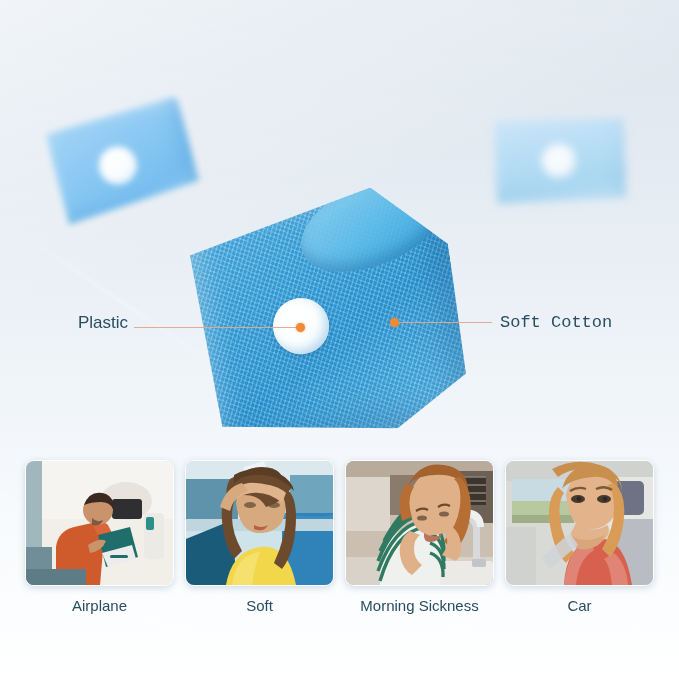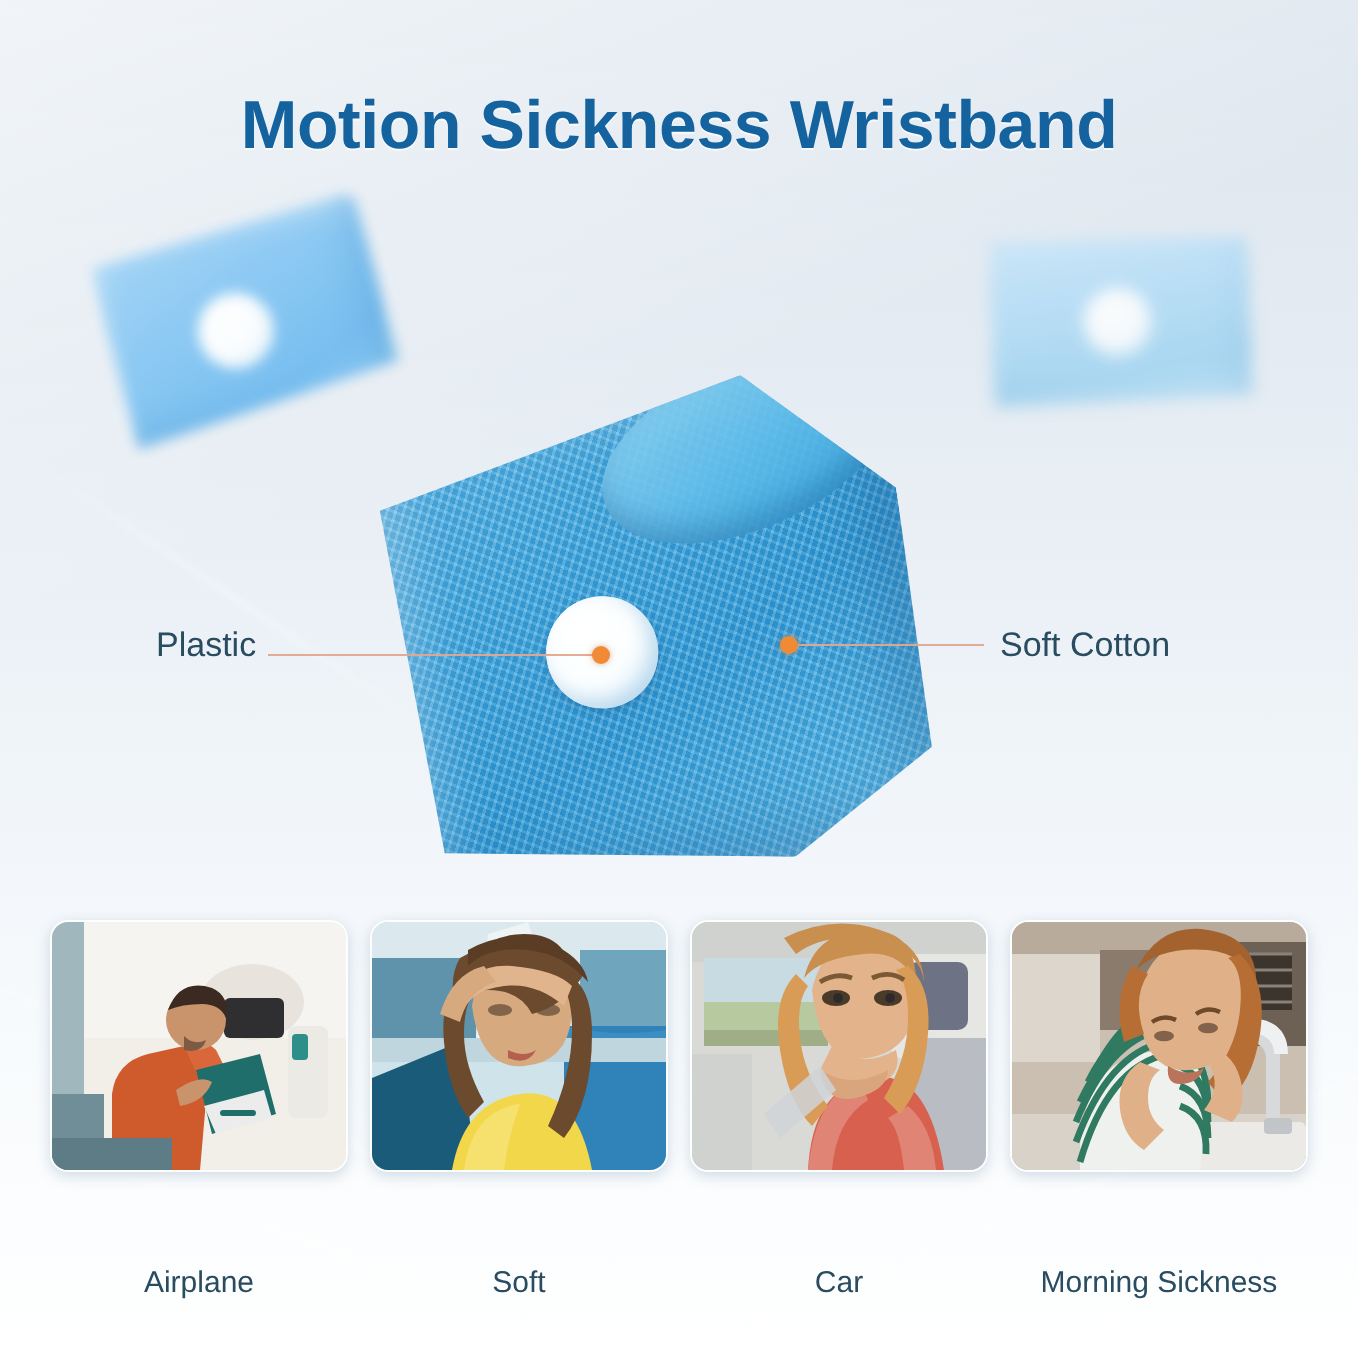--- a/index.html
+++ b/index.html
@@ -153,21 +153,21 @@
 
   
   .callout-label {
     position: absolute;
     font-size: 17px;
     color: #2a4c61;
     white-space: nowrap;
     text-align: right;
   }
   #label-plastic { left: 78px; top: 313px; }
-  #label-cotton  { left: 500px; top: 313px; }
+  #label-cotton  { left: 500px; top: 313px; font-family: Liberation Mono, monospace; }
 
   .leader-line {
     position: absolute;
     height: 1px;
     background: #e3a78f;
     opacity: 0.95;
   }
   #line-plastic { left: 134px; top: 327px; width: 166px; }
   #line-cotton  { left: 396px; top: 322px; width: 96px; }
 
@@ -188,21 +188,20 @@
     width: 679px;
     display: flex;
     justify-content: center;
     gap: 13px;
   }
   .thumb-cell {
     width: 147px;
     display: flex;
     flex-direction: column;
     align-items: center;
-    gap: 36px;
   }
   .thumb-frame {
     width: 147px;
     height: 124px;
     border-radius: 9px;
     overflow: hidden;
     background: #e9eef3;
     border: 1px solid rgba(255,255,255,0.9);
     box-shadow: 0 2px 7px rgba(110,140,170,0.30);
     position: relative;
@@ -219,21 +218,20 @@
 <body>
 
 <div id="infographic">
 
   <div class="streak s1"></div>
   <div class="streak s2"></div>
   <div class="streak s3"></div>
   <div class="streak s4"></div>
   <div class="streak s5"></div>
 
-  <div class="title">Motion Sickness Wristband</div>
 
   <div class="band" id="band-left">
     <div class="band-body"></div>
     <div class="band-dot"></div>
   </div>
 
   <div class="band" id="band-right">
     <div class="band-body"></div>
     <div class="band-dot"></div>
   </div>
@@ -304,54 +302,20 @@
           <ellipse cx="64" cy="44" rx="6" ry="3" fill="#3a2b1d" opacity=".55"></ellipse>
           <ellipse cx="88" cy="44" rx="6" ry="3" fill="#3a2b1d" opacity=".55"></ellipse>
           <path d="M68 64 q8 4 14 0 q-4 8 -14 4z" fill="#b5604f"></path>
           <path d="M44 18 q20 -12 42 -6 q16 5 20 14 q-10 16 -26 20 q-6 -12 -22 -12 q-12 0 -16 8 q-4 -14 2 -24z" fill="#6b4a2e"></path>
           <path d="M40 40 q10 -20 30 -18 q22 2 30 10 l-4 10 q-14 -12 -30 -10 q-18 2 -22 16z" fill="#e0b48c"></path>
           <path d="M48 14 q22 -12 44 -2 q14 7 16 18 q-12 -14 -30 -16 q-20 -2 -30 8z" fill="#5b3d26"></path>
           <path d="M34 46 q6 -20 22 -24 l6 8 q-14 4 -18 20z" fill="#d7a97f"></path>
         </svg>
       </div>
       <div class="thumb-caption">Soft</div>
-    </div>
-
-    <div class="thumb-cell">
-      <div class="thumb-frame">
-        <svg viewBox="0 0 147 124" preserveAspectRatio="xMidYMid slice" aria-hidden="true">
-          <rect width="147" height="124" fill="#d9dad6"></rect>
-          <rect x="0" y="0" width="147" height="20" fill="#cfd2ce"></rect>
-          <rect x="6" y="18" width="62" height="44" fill="#c9dbe2"></rect>
-          <rect x="6" y="40" width="62" height="22" fill="#b7c99e"></rect>
-          <rect x="6" y="54" width="62" height="8" fill="#9fae86"></rect>
-          <rect x="100" y="16" width="47" height="52" fill="#e6e7e3"></rect>
-          <rect x="108" y="20" width="30" height="34" rx="5" fill="#6e7285"></rect>
-          <rect x="0" y="66" width="30" height="58" fill="#cfd2ce"></rect>
-          <rect x="110" y="58" width="37" height="66" fill="#b9bcc2"></rect>
-          <path d="M58 124 q2 -40 30 -46 q30 -6 38 46z" fill="#d8604f"></path>
-          <path d="M58 124 q4 -38 26 -45 l4 10 q-16 10 -18 35z" fill="#e08476"></path>
-          <path d="M108 92 q12 10 14 32 l-16 0 q-2 -20 -8 -26z" fill="#e08476"></path>
-          <path d="M60 34 q6 -26 28 -26 q24 0 24 28 q0 28 -24 32 q-24 4 -28 -34z" fill="#e3b38c"></path>
-          <path d="M56 28 q6 -24 32 -24 q24 0 24 26 q-8 -16 -26 -14 q-22 2 -30 12z" fill="#c98f4e"></path>
-          <path d="M108 22 q12 10 10 34 q-2 26 -14 40 l-8 -8 q12 -20 12 -40 q0 -18 -6 -24z" fill="#d89c57"></path>
-          <path d="M52 26 q-12 12 -8 38 q4 26 16 38 l8 -10 q-12 -16 -14 -34 q-2 -18 4 -26z" fill="#d89c57"></path>
-          <path d="M46 8 q24 -12 48 -4 q22 8 22 26 q-2 -16 -22 -20 q-26 -6 -42 6z" fill="#c98f4e"></path>
-          <ellipse cx="72" cy="38" rx="7" ry="4" fill="#4a3a2a"></ellipse>
-          <ellipse cx="98" cy="38" rx="7" ry="4" fill="#4a3a2a"></ellipse>
-          <circle cx="73" cy="38" r="2.4" fill="#2a2a2a"></circle>
-          <circle cx="99" cy="38" r="2.4" fill="#2a2a2a"></circle>
-          <path d="M64 30 q8 -5 16 -2" stroke="#7a5a34" stroke-width="2.4" fill="none"></path>
-          <path d="M90 28 q9 -4 16 1" stroke="#7a5a34" stroke-width="2.4" fill="none"></path>
-          <path d="M70 62 q14 12 32 2 q4 14 -12 18 q-20 5 -26 -8z" fill="#e3b38c"></path>
-          <path d="M64 74 q16 10 34 0 q0 10 -16 14 q-16 3 -18 -14z" fill="#d9a57c"></path>
-          <path d="M36 96 L64 72 L72 84 L44 108 Z" fill="#cfd4d8" opacity=".85"></path>
-        </svg>
-      </div>
-      <div class="thumb-caption">Car</div>
     </div>
 
     <div class="thumb-cell">
       <div class="thumb-frame">
         <svg viewBox="0 0 147 124" preserveAspectRatio="xMidYMid slice" aria-hidden="true">
           <rect width="147" height="124" fill="#cbbfb2"></rect>
           <rect x="0" y="0" width="147" height="18" fill="#b9ab9c"></rect>
           <rect x="0" y="16" width="44" height="54" fill="#ddd6cc"></rect>
           <rect x="44" y="14" width="56" height="40" fill="#8a7b6c"></rect>
           <rect x="100" y="10" width="47" height="52" fill="#6d6054"></rect>
@@ -386,14 +350,48 @@
           <ellipse cx="76" cy="57" rx="5" ry="2.6" fill="#5a4030" opacity=".7"></ellipse>
           <ellipse cx="98" cy="53" rx="5" ry="2.6" fill="#5a4030" opacity=".7"></ellipse>
           <path d="M78 72 q10 6 18 1 q-3 8 -12 8 q-7 0 -6 -9z" fill="#b9745b"></path>
           <path d="M96 62 q14 2 18 16 q4 14 -4 22 l-14 -6 q8 -10 4 -20 q-3 -8 -10 -8z" fill="#e0b188"></path>
           <path d="M64 70 q-12 8 -10 24 q2 14 12 20 l10 -10 q-8 -6 -8 -16 q0 -10 6 -14z" fill="#e0b188"></path>
         </svg>
       </div>
       <div class="thumb-caption">Morning Sickness</div>
     </div>
 
+    <div class="thumb-cell">
+      <div class="thumb-frame">
+        <svg viewBox="0 0 147 124" preserveAspectRatio="xMidYMid slice" aria-hidden="true">
+          <rect width="147" height="124" fill="#d9dad6"></rect>
+          <rect x="0" y="0" width="147" height="20" fill="#cfd2ce"></rect>
+          <rect x="6" y="18" width="62" height="44" fill="#c9dbe2"></rect>
+          <rect x="6" y="40" width="62" height="22" fill="#b7c99e"></rect>
+          <rect x="6" y="54" width="62" height="8" fill="#9fae86"></rect>
+          <rect x="100" y="16" width="47" height="52" fill="#e6e7e3"></rect>
+          <rect x="108" y="20" width="30" height="34" rx="5" fill="#6e7285"></rect>
+          <rect x="0" y="66" width="30" height="58" fill="#cfd2ce"></rect>
+          <rect x="110" y="58" width="37" height="66" fill="#b9bcc2"></rect>
+          <path d="M58 124 q2 -40 30 -46 q30 -6 38 46z" fill="#d8604f"></path>
+          <path d="M58 124 q4 -38 26 -45 l4 10 q-16 10 -18 35z" fill="#e08476"></path>
+          <path d="M108 92 q12 10 14 32 l-16 0 q-2 -20 -8 -26z" fill="#e08476"></path>
+          <path d="M60 34 q6 -26 28 -26 q24 0 24 28 q0 28 -24 32 q-24 4 -28 -34z" fill="#e3b38c"></path>
+          <path d="M56 28 q6 -24 32 -24 q24 0 24 26 q-8 -16 -26 -14 q-22 2 -30 12z" fill="#c98f4e"></path>
+          <path d="M108 22 q12 10 10 34 q-2 26 -14 40 l-8 -8 q12 -20 12 -40 q0 -18 -6 -24z" fill="#d89c57"></path>
+          <path d="M52 26 q-12 12 -8 38 q4 26 16 38 l8 -10 q-12 -16 -14 -34 q-2 -18 4 -26z" fill="#d89c57"></path>
+          <path d="M46 8 q24 -12 48 -4 q22 8 22 26 q-2 -16 -22 -20 q-26 -6 -42 6z" fill="#c98f4e"></path>
+          <ellipse cx="72" cy="38" rx="7" ry="4" fill="#4a3a2a"></ellipse>
+          <ellipse cx="98" cy="38" rx="7" ry="4" fill="#4a3a2a"></ellipse>
+          <circle cx="73" cy="38" r="2.4" fill="#2a2a2a"></circle>
+          <circle cx="99" cy="38" r="2.4" fill="#2a2a2a"></circle>
+          <path d="M64 30 q8 -5 16 -2" stroke="#7a5a34" stroke-width="2.4" fill="none"></path>
+          <path d="M90 28 q9 -4 16 1" stroke="#7a5a34" stroke-width="2.4" fill="none"></path>
+          <path d="M70 62 q14 12 32 2 q4 14 -12 18 q-20 5 -26 -8z" fill="#e3b38c"></path>
+          <path d="M64 74 q16 10 34 0 q0 10 -16 14 q-16 3 -18 -14z" fill="#d9a57c"></path>
+          <path d="M36 96 L64 72 L72 84 L44 108 Z" fill="#cfd4d8" opacity=".85"></path>
+        </svg>
+      </div>
+      <div class="thumb-caption">Car</div>
+    </div>
+
   </div>
 </div>
 
 </body></html>

